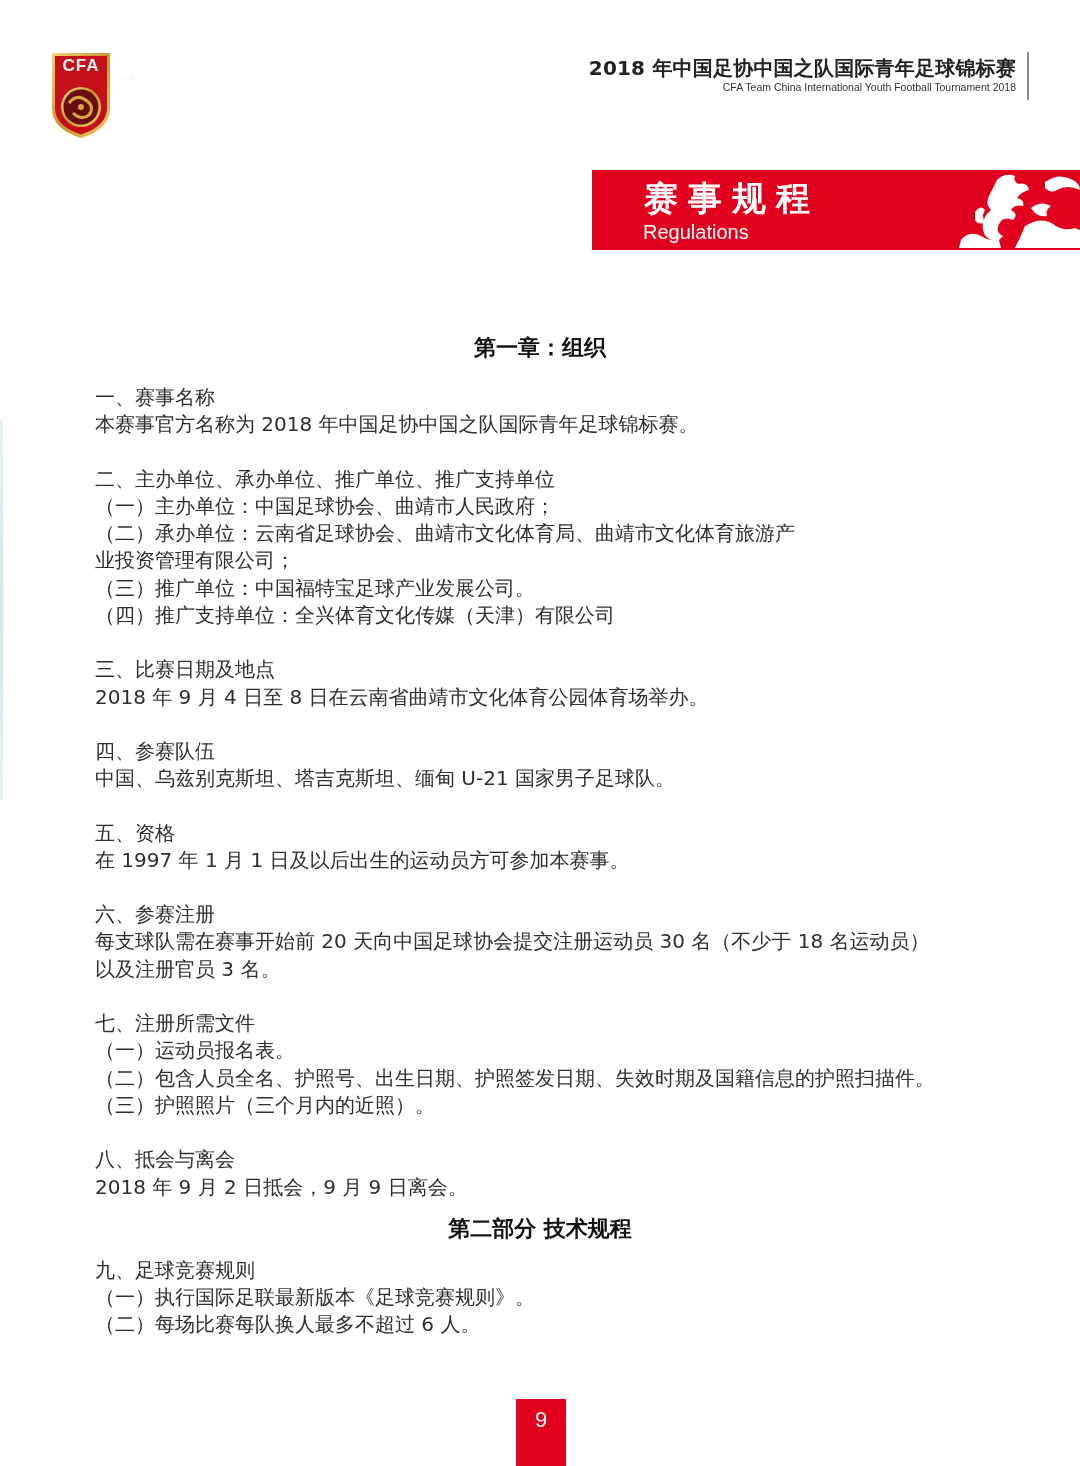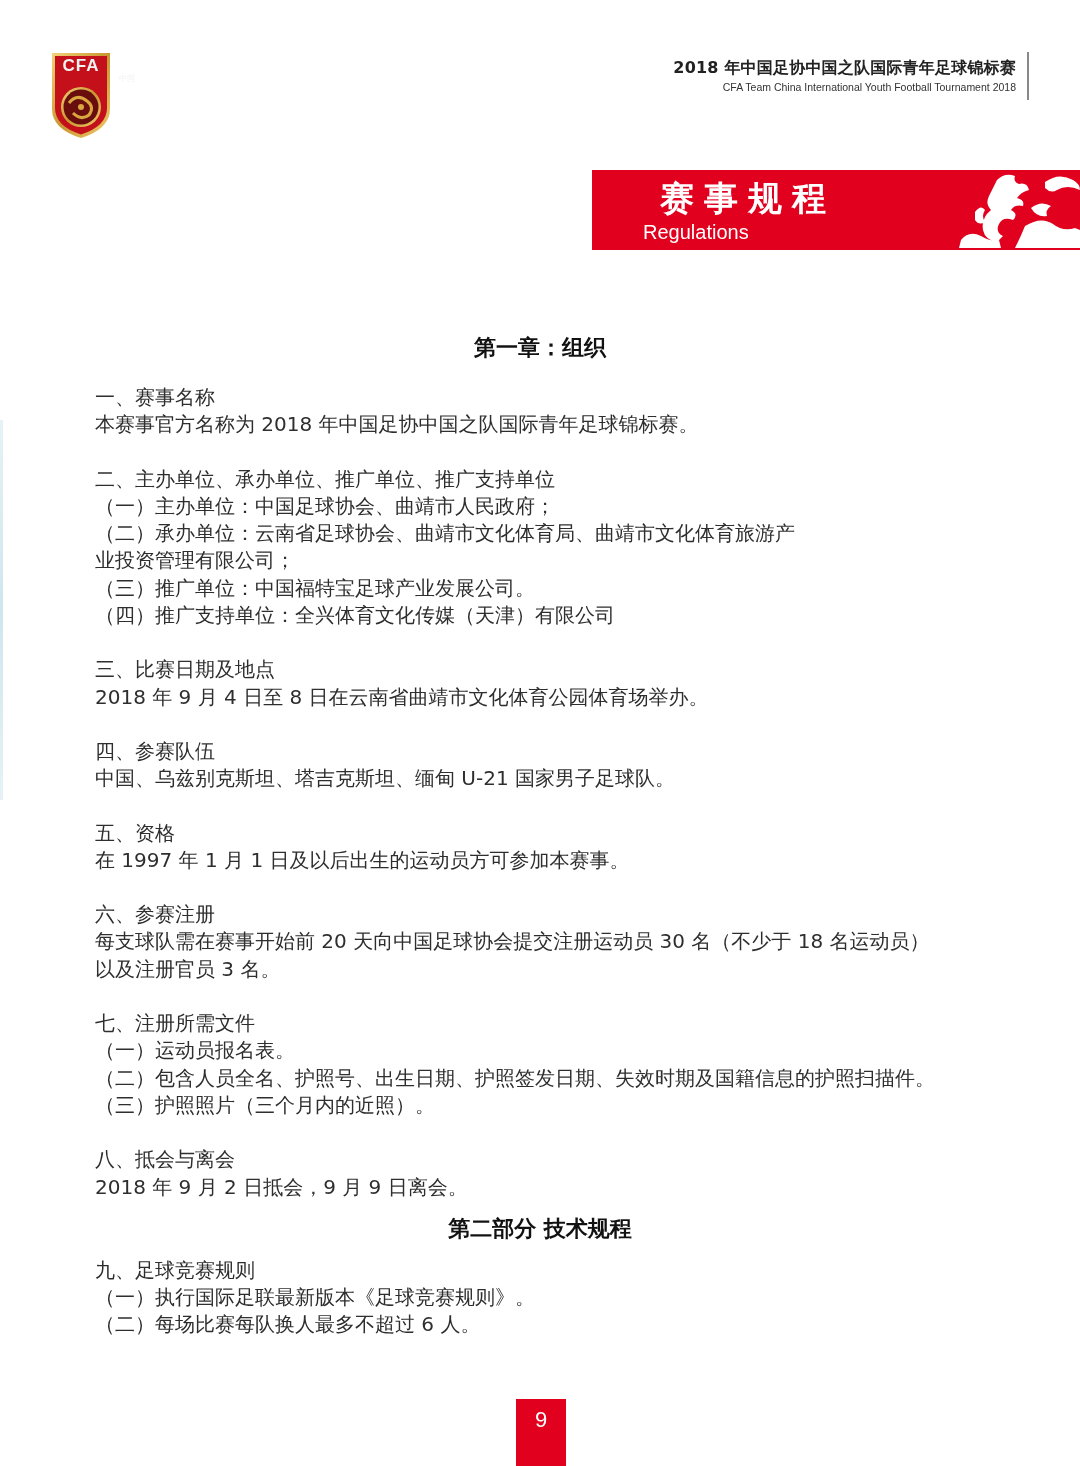--- a/index.html
+++ b/index.html
@@ -15,37 +15,37 @@
     }
     
     .logo {
       position: absolute; left: 51px; top: 51px; width: 60px; height: 88px;
     }
     
     .header {
       position: absolute; right: 64px; top: 58px; text-align: right;
     }
     .header-title {
-      font-size: 16px; font-weight: bold; color: #222; letter-spacing: 0.2px;
+      font-size: 20px; font-weight: bold; color: #222; letter-spacing: 0.2px;
       line-height: 20px; white-space: nowrap;
     }
     .header-subtitle {
       font-family: "Liberation Sans", sans-serif;
       font-size: 10.5px; color: #333; line-height: 14px; margin-top: 2px; white-space: nowrap;
     }
     .header-divider {
       position: absolute; left: 1027px; top: 52px; width: 2px; height: 48px; background: #888;
     }
     
     .banner {
       position: absolute; left: 592px; top: 170px; width: 488px; height: 80px;
       background: #e1001e;
     }
     .banner-title {
-      position: absolute; left: 68px; top: 8px;
+      position: absolute; left: 52px; top: 8px;
       font-size: 34px; font-weight: bold; color: #fff; letter-spacing: 10px; line-height: 40px;
       white-space: nowrap;
     }
     .banner-subtitle {
       position: absolute; left: 51px; top: 50px;
       font-family: "Liberation Sans", sans-serif;
       font-size: 20px; color: #fff; line-height: 24px;
     }
     .dragon {
       position: absolute; right: 0; top: 0; width: 125px; height: 80px;

